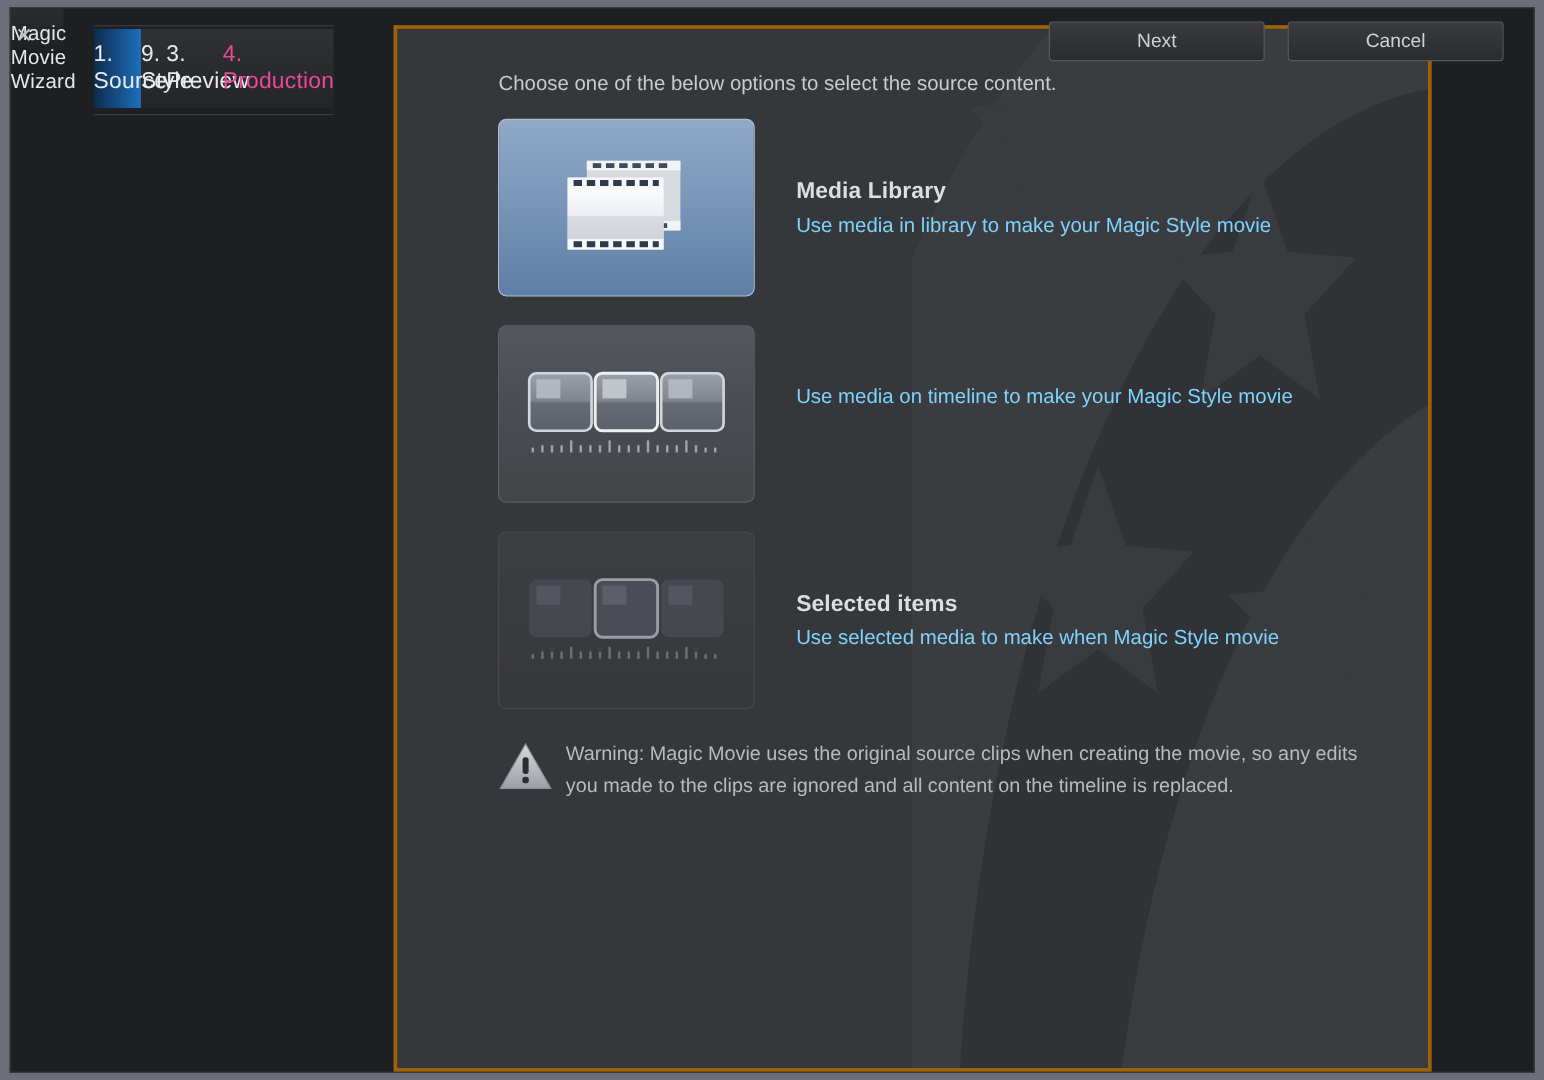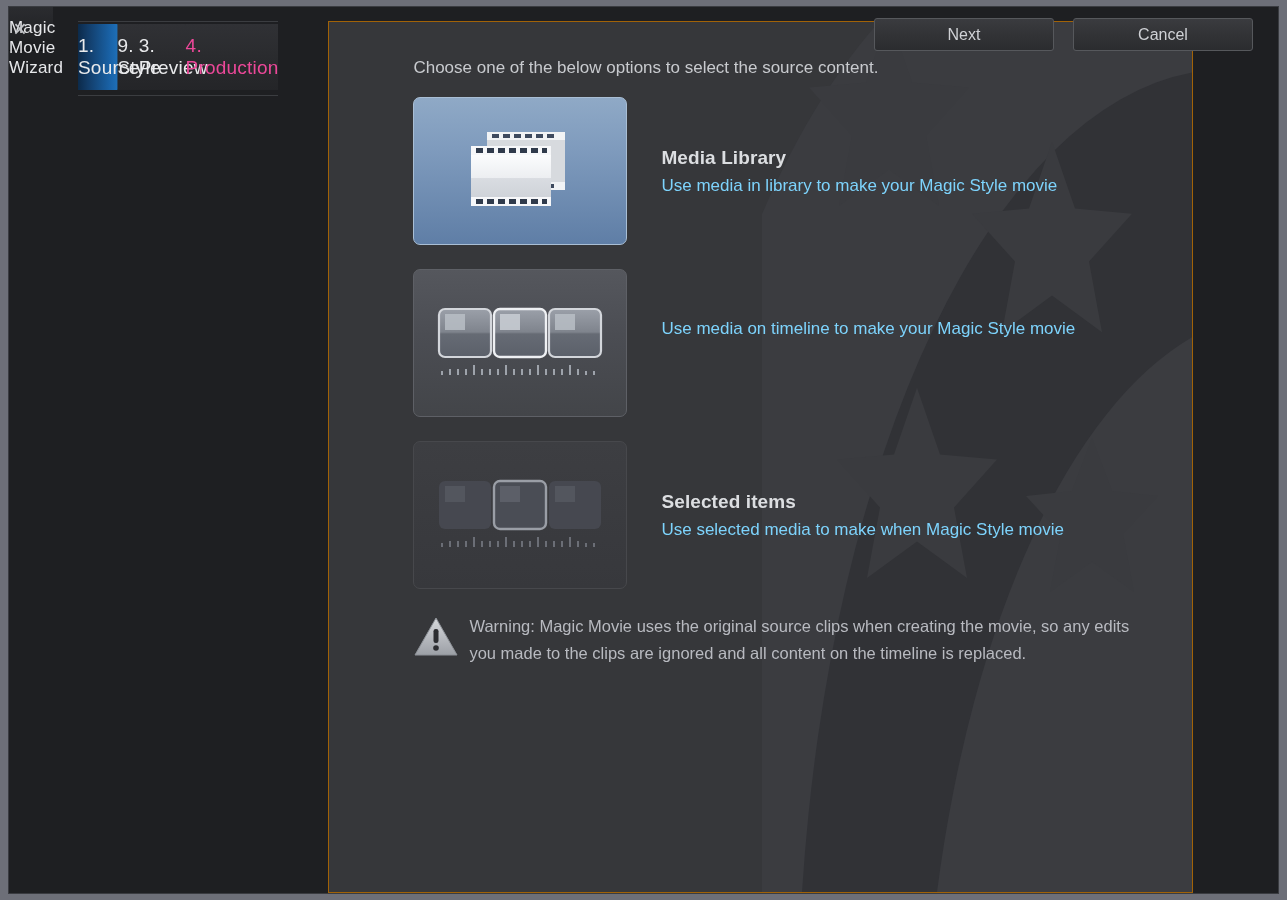--- a/index.html
+++ b/index.html
@@ -106,21 +106,21 @@
   }
   #steps-rail-top { top: -3px; }
   #steps-rail-bottom { bottom: 0px; }
 
   
   #content-panel {
     position: relative;
     margin: 14px 25px 0 25px;
     flex: 1 1 auto;
     background: #36373a;
-    border: 1px solid #a16207;
+    border: 3px solid #a16207;
     overflow: hidden;
   }
   #bg-art {
     position: absolute;
     right: 0; top: 0;
     width: 430px; height: 100%;
     pointer-events: none;
   }
 
   #panel-inner {

